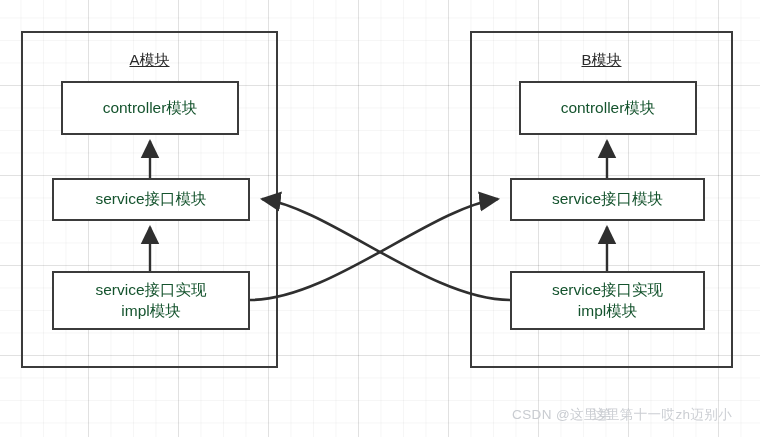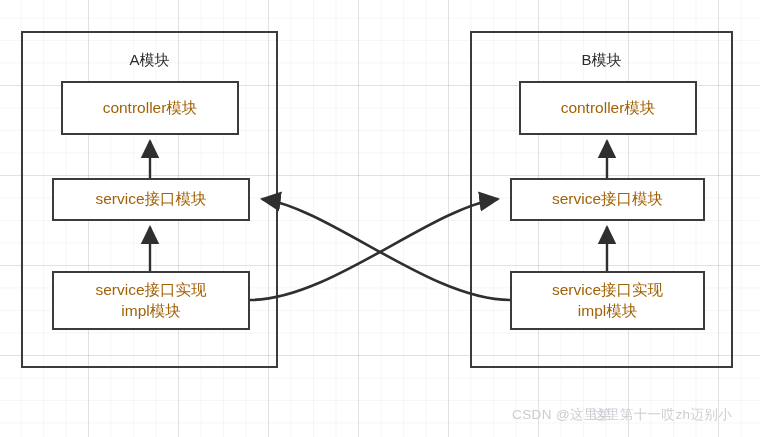--- a/index.html
+++ b/index.html
@@ -32,32 +32,33 @@
     box-sizing:border-box;
   }
   .module-title{
     position:absolute;
     left:0;right:0;
     text-align:center;
     font-size:15px;
     color:#2b2b2b;
     line-height:1;
     white-space:nowrap;
+    text-decoration:underline;
   }
   .node{
     position:absolute;
     border:2.5px solid #3b3b3b;
     background:#ffffff;
     box-sizing:border-box;
     display:flex;
     align-items:center;
     justify-content:center;
     text-align:center;
     font-size:15.5px;
-    color:#a16207;
+    color:#14532d;
     line-height:1.32;
     white-space:pre-line;
   }
   svg.overlay{
     position:absolute;
     left:0;top:0;
     width:760px;height:437px;
     pointer-events:none;
   }
   .wm{

